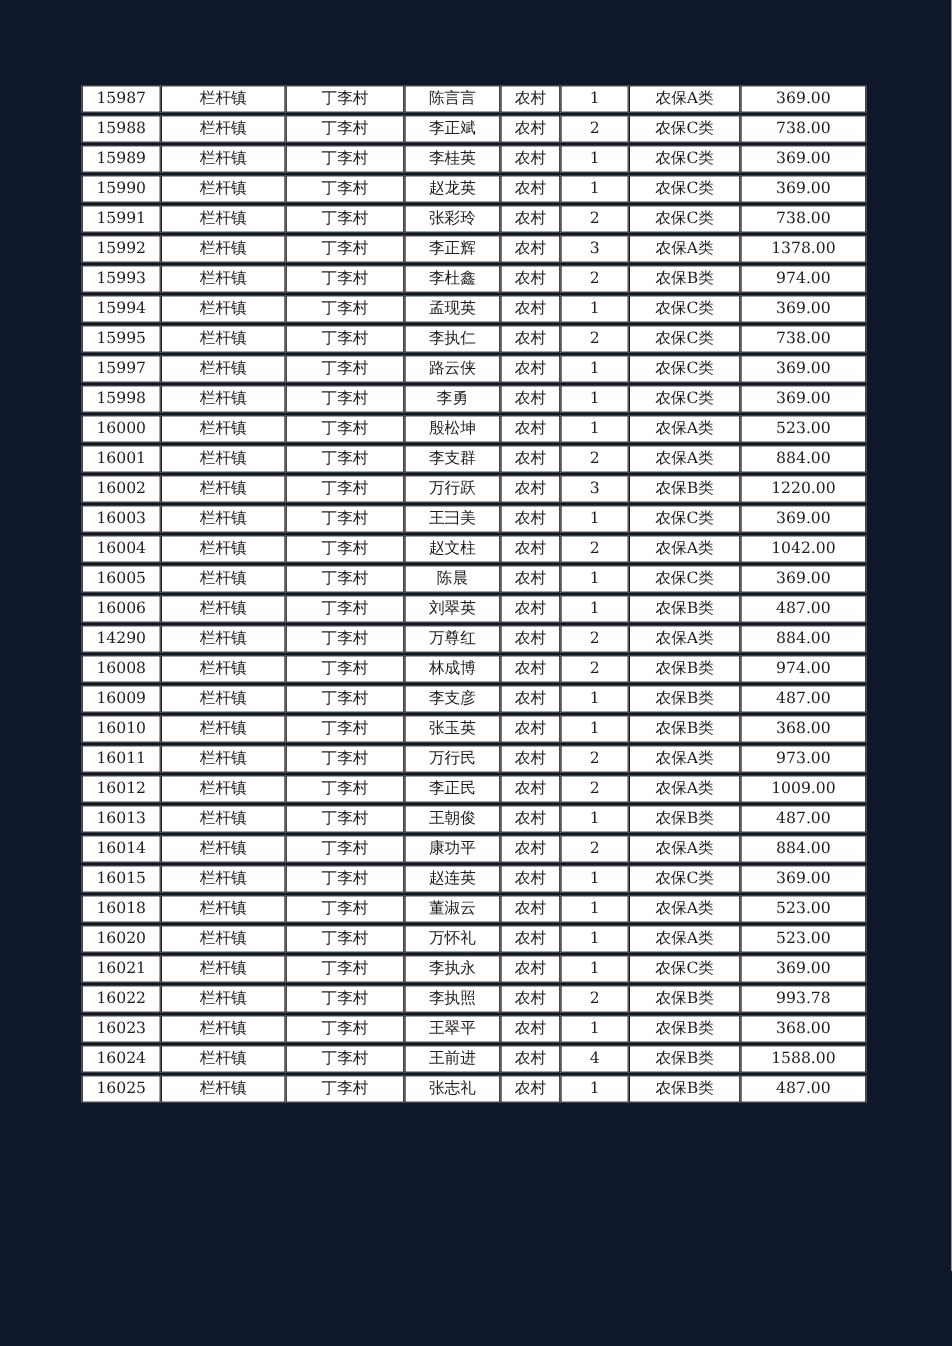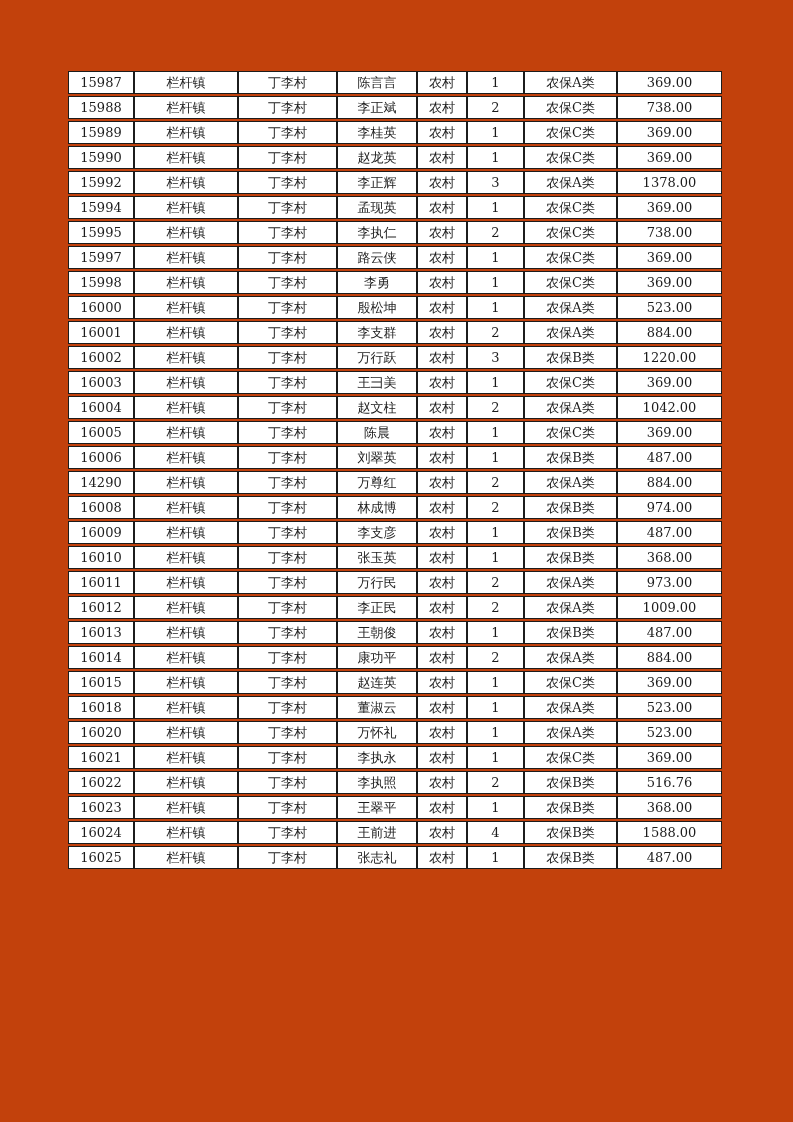--- a/index.html
+++ b/index.html
@@ -4,21 +4,21 @@
 <style>
   html, body {
     margin: 0;
     padding: 0;
     background: #ffffff;
   }
   .page {
     position: relative;
     width: 793px;
     height: 1122px;
-    background: #c2410c;
+    background: #0f172a;
     overflow: hidden;
     font-family: "DejaVu Serif", "Liberation Serif", serif;
   }
   table.roster {
     position: absolute;
     left: 68px;
     top: 69px;
     width: 654px;
     table-layout: fixed;
     border-collapse: separate;
@@ -88,30 +88,50 @@
           <td>15990</td>
           <td>栏杆镇</td>
           <td>丁李村</td>
           <td>赵龙英</td>
           <td>农村</td>
           <td>1</td>
           <td>农保C类</td>
           <td>369.00</td>
         </tr>
         <tr>
+          <td>15991</td>
+          <td>栏杆镇</td>
+          <td>丁李村</td>
+          <td>张彩玲</td>
+          <td>农村</td>
+          <td>2</td>
+          <td>农保C类</td>
+          <td>738.00</td>
+        </tr>
+        <tr>
           <td>15992</td>
           <td>栏杆镇</td>
           <td>丁李村</td>
           <td>李正辉</td>
           <td>农村</td>
           <td>3</td>
           <td>农保A类</td>
           <td>1378.00</td>
         </tr>
         <tr>
+          <td>15993</td>
+          <td>栏杆镇</td>
+          <td>丁李村</td>
+          <td>李杜鑫</td>
+          <td>农村</td>
+          <td>2</td>
+          <td>农保B类</td>
+          <td>974.00</td>
+        </tr>
+        <tr>
           <td>15994</td>
           <td>栏杆镇</td>
           <td>丁李村</td>
           <td>孟现英</td>
           <td>农村</td>
           <td>1</td>
           <td>农保C类</td>
           <td>369.00</td>
         </tr>
         <tr>
@@ -335,21 +355,21 @@
           <td>369.00</td>
         </tr>
         <tr>
           <td>16022</td>
           <td>栏杆镇</td>
           <td>丁李村</td>
           <td>李执照</td>
           <td>农村</td>
           <td>2</td>
           <td>农保B类</td>
-          <td>516.76</td>
+          <td>993.78</td>
         </tr>
         <tr>
           <td>16023</td>
           <td>栏杆镇</td>
           <td>丁李村</td>
           <td>王翠平</td>
           <td>农村</td>
           <td>1</td>
           <td>农保B类</td>
           <td>368.00</td>

